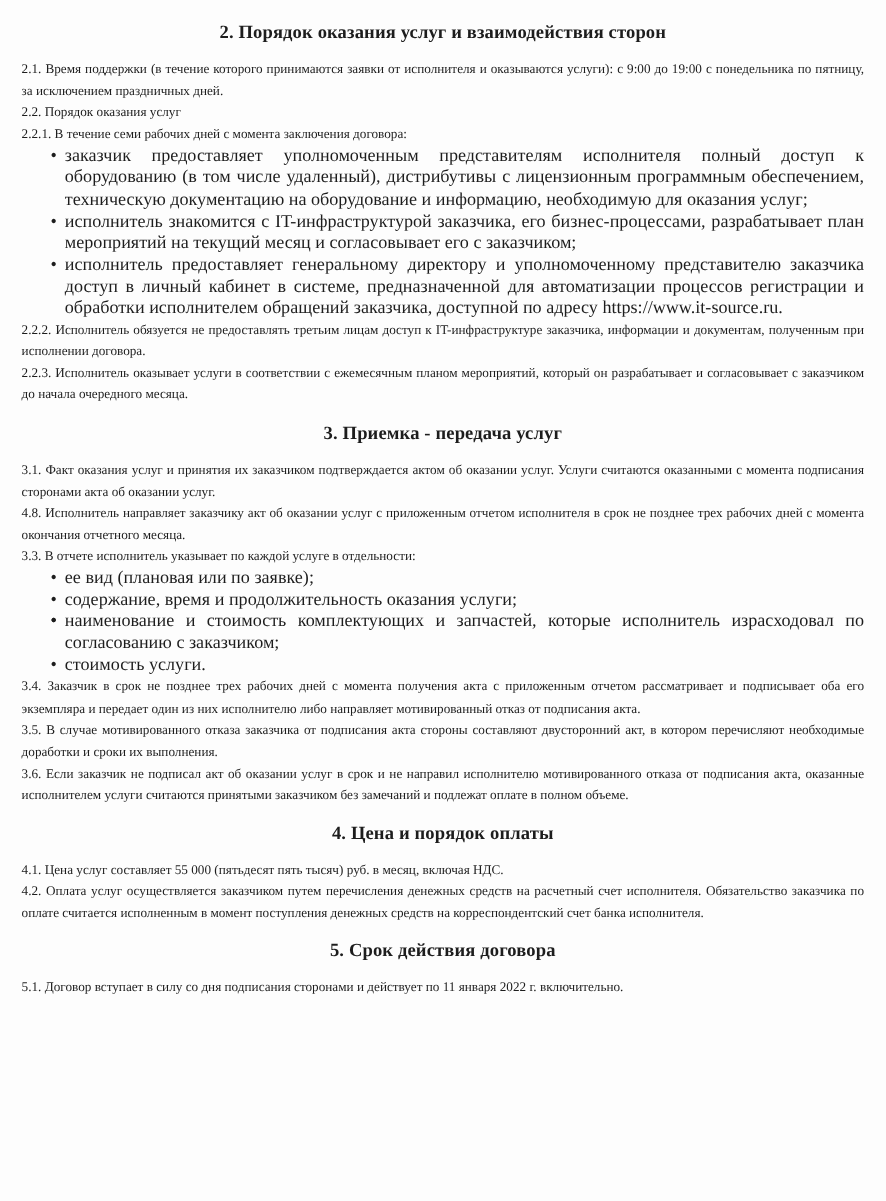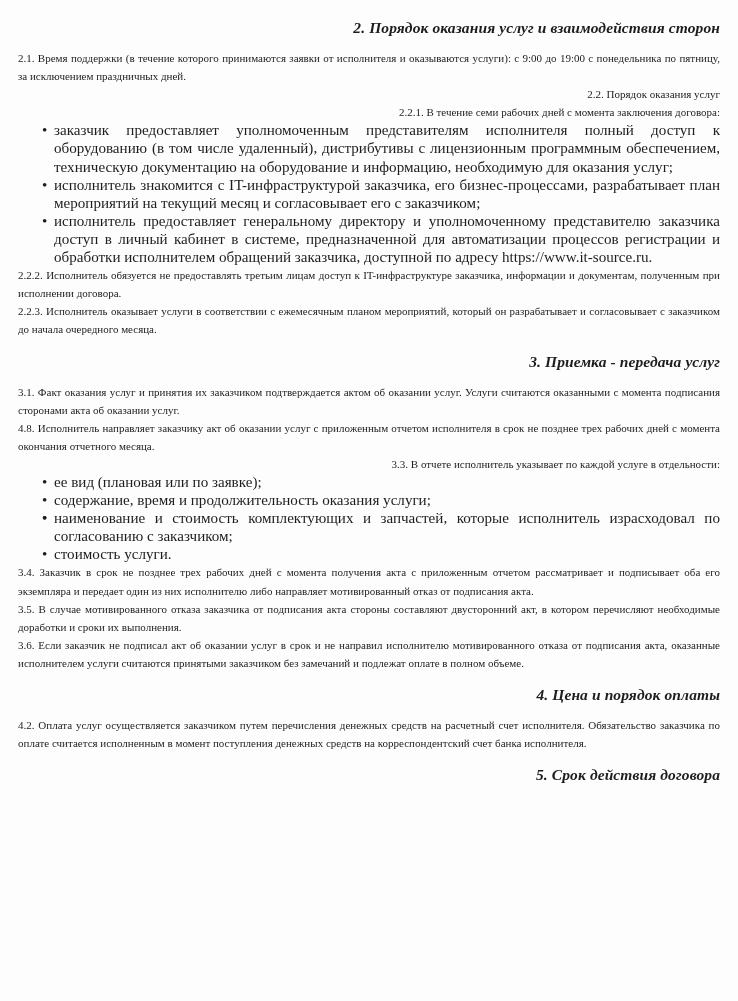--- a/index.html
+++ b/index.html
@@ -16,41 +16,40 @@
     overflow: hidden;
   }
   .page {
     position: relative;
     width: 738px;
     height: 1001px;
     box-sizing: border-box;
     padding: 0 18px;
   }
   .section-heading {
-    text-align: right;
+    text-align: center;
     font-weight: bold;
     font-size: 15.5px;
     line-height: 18px;
     letter-spacing: 0.1px;
     margin: 0;
-    font-style: italic;
   }
   .h-sec2 { padding-top: 19px; }
   .h-sec3 { padding-top: 14px; }
   .h-sec4 { padding-top: 14px; }
   .h-sec5 { padding-top: 14px; }
 
   .para {
     font-size: 11px;
     line-height: 18.1px;
     margin: 0;
     text-align: justify;
     text-justify: inter-word;
   }
-  .para.nojust { text-align: right; }
+  .para.nojust { text-align: left; }
 
   ul.bullets {
     list-style: none;
     margin: 0;
     padding: 0;
   }
   ul.bullets > li {
     position: relative;
     padding-left: 36px;
     font-size: 15.1px;
@@ -132,20 +131,22 @@
   </ul>
 
   <p class="para">3.4. Заказчик в срок не позднее трех рабочих дней с момента получения акта с приложенным отчетом рассматривает и подписывает оба его экземпляра и передает один из них исполнителю либо направляет мотивированный отказ от подписания акта.</p>
   <p class="para">3.5. В случае мотивированного отказа заказчика от подписания акта стороны составляют двусторонний акт, в котором перечисляют необходимые доработки и сроки их выполнения.</p>
   <p class="para">3.6. Если заказчик не подписал акт об оказании услуг в срок и не направил исполнителю мотивированного отказа от подписания акта, оказанные исполнителем услуги считаются принятыми заказчиком без замечаний и подлежат оплате в полном объеме.</p>
 
   <h2 class="section-heading h-sec4">4. Цена и порядок оплаты</h2>
 
   <div class="spacer-12"></div>
 
+  <p class="para nojust">4.1. Цена услуг составляет 55 000 (пятьдесят пять тысяч) руб. в месяц, включая НДС.</p>
   <p class="para">4.2. Оплата услуг осуществляется заказчиком путем перечисления денежных средств на расчетный счет исполнителя. Обязательство заказчика по оплате считается исполненным в момент поступления денежных средств на корреспондентский счет банка исполнителя.</p>
 
   <h2 class="section-heading h-sec5">5. Срок действия договора</h2>
 
   <div class="spacer-12"></div>
 
+  <p class="para">5.1. Договор вступает в силу со дня подписания сторонами и действует по 11 января 2022 г. включительно.</p>
 
 </div>
 
 </body></html>

